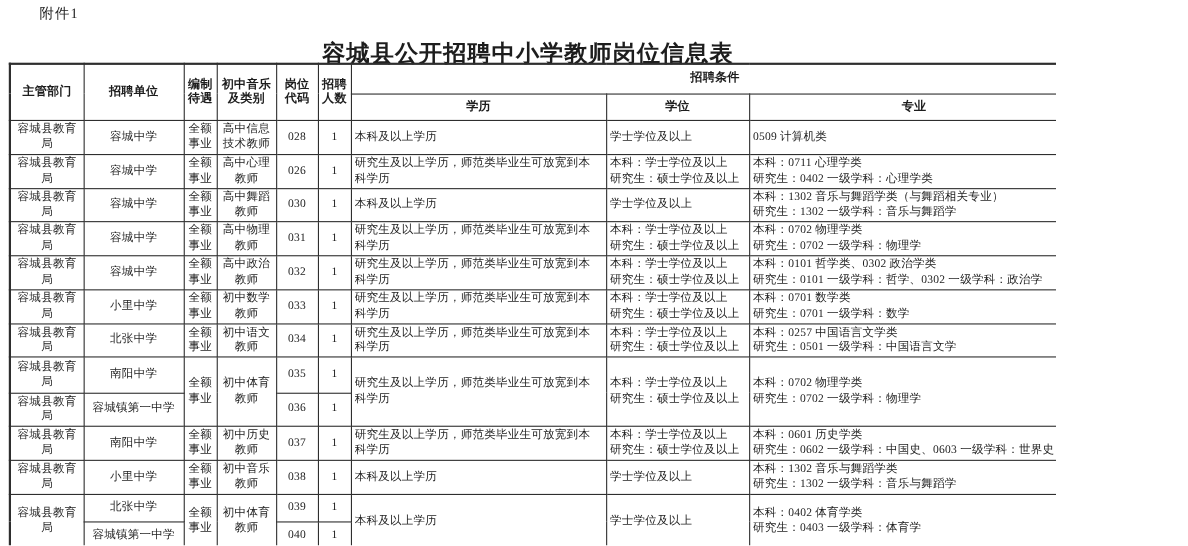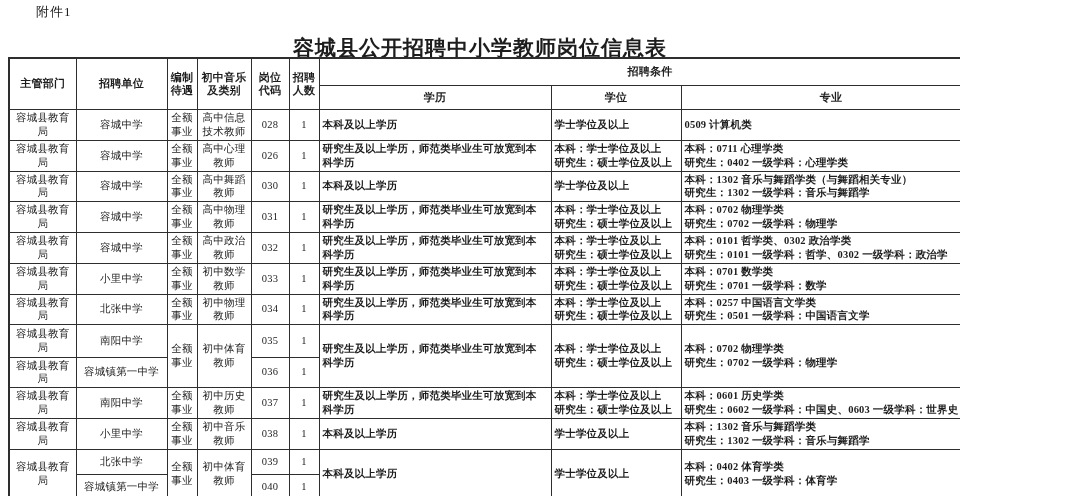--- a/index.html
+++ b/index.html
@@ -23,21 +23,21 @@
     border:2px solid #2e2e2e;
   }
   .jobs th, .jobs td {
     border:1px solid #2e2e2e;
     font-size:10.5px; line-height:13.5px; letter-spacing:0.2px;
     padding:1px 3px; text-align:center; vertical-align:middle;
     white-space:pre-line; overflow:hidden;
     font-family:"Liberation Serif","DejaVu Serif",serif;
   }
   .jobs th { font-weight:bold; font-size:11px; line-height:13px; }
-  .jobs td.left { text-align:left;font-weight:bold; }
+  .jobs td.left { text-align:left; }
 </style>
 </head>
 <body>
 
 <div class="page">
 
   <div class="attachment">附件1</div>
 
   <div class="doc-title">容城县公开招聘中小学教师岗位信息表</div>
 
@@ -171,21 +171,21 @@
 研究生：硕士学位及以上</td>
         <td class="left">本科：0701 数学类
 研究生：0701 一级学科：数学</td>
         <td>仅限高校毕业生</td>
       </tr>
       <tr style="height:30px">
         <td>容城县教育局</td>
         <td>北张中学</td>
         <td>全额
 事业</td>
-        <td>初中物理
+        <td>初中语文
 教师</td>
         <td>034</td>
         <td>1</td>
         <td class="left">研究生及以上学历，师范类毕业生可放宽到本
 科学历</td>
         <td class="left">本科：学士学位及以上
 研究生：硕士学位及以上</td>
         <td class="left">本科：0257 中国语言文学类
 研究生：0501 一级学科：中国语言文学</td>
         <td></td>

